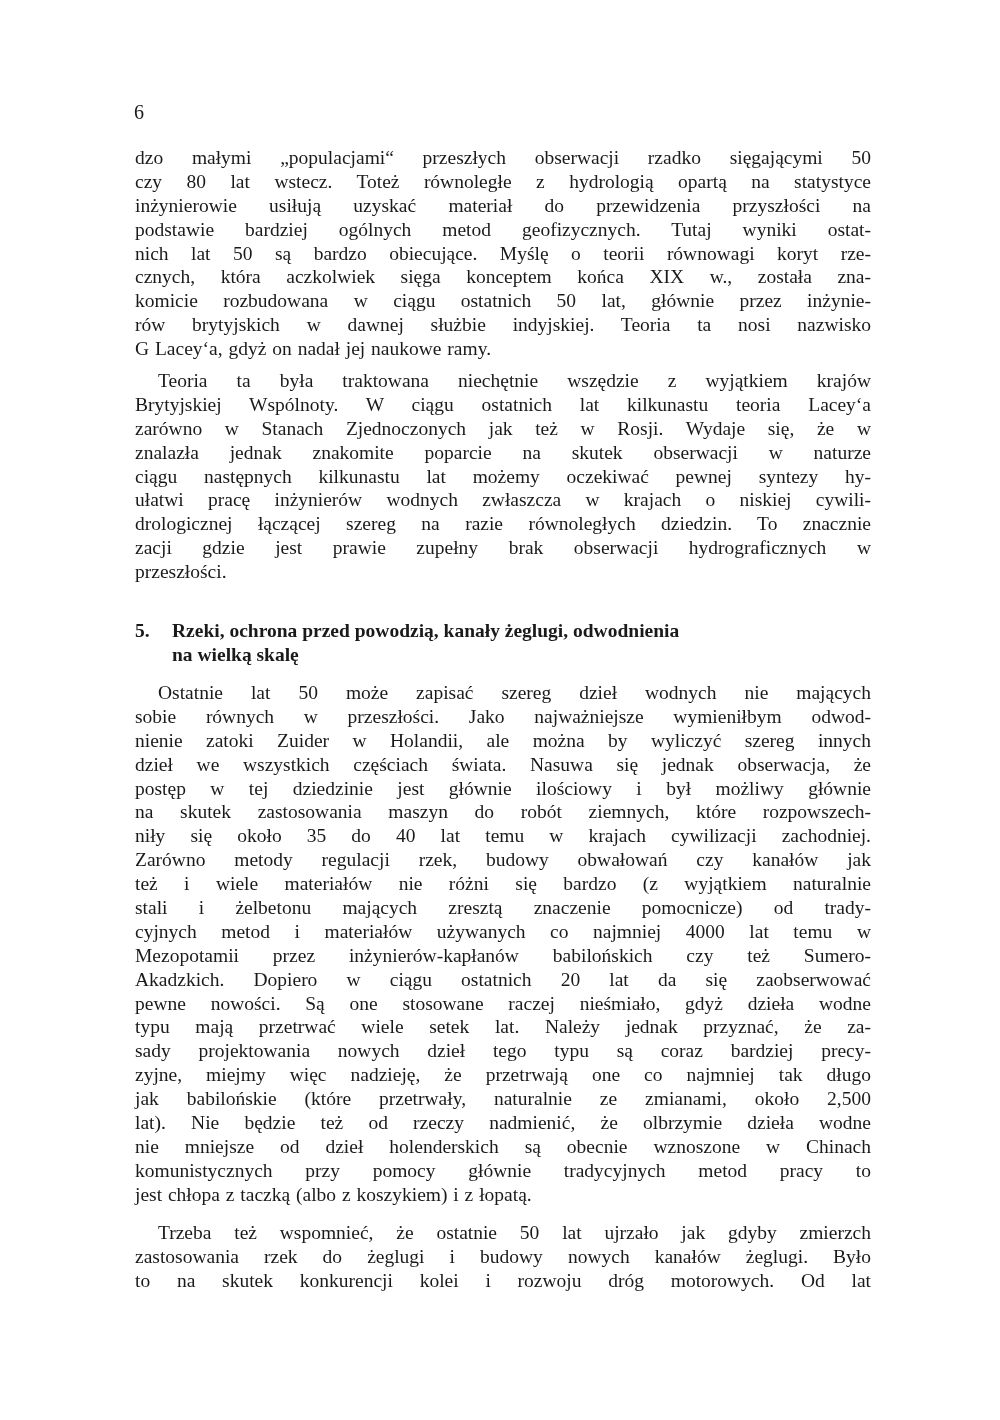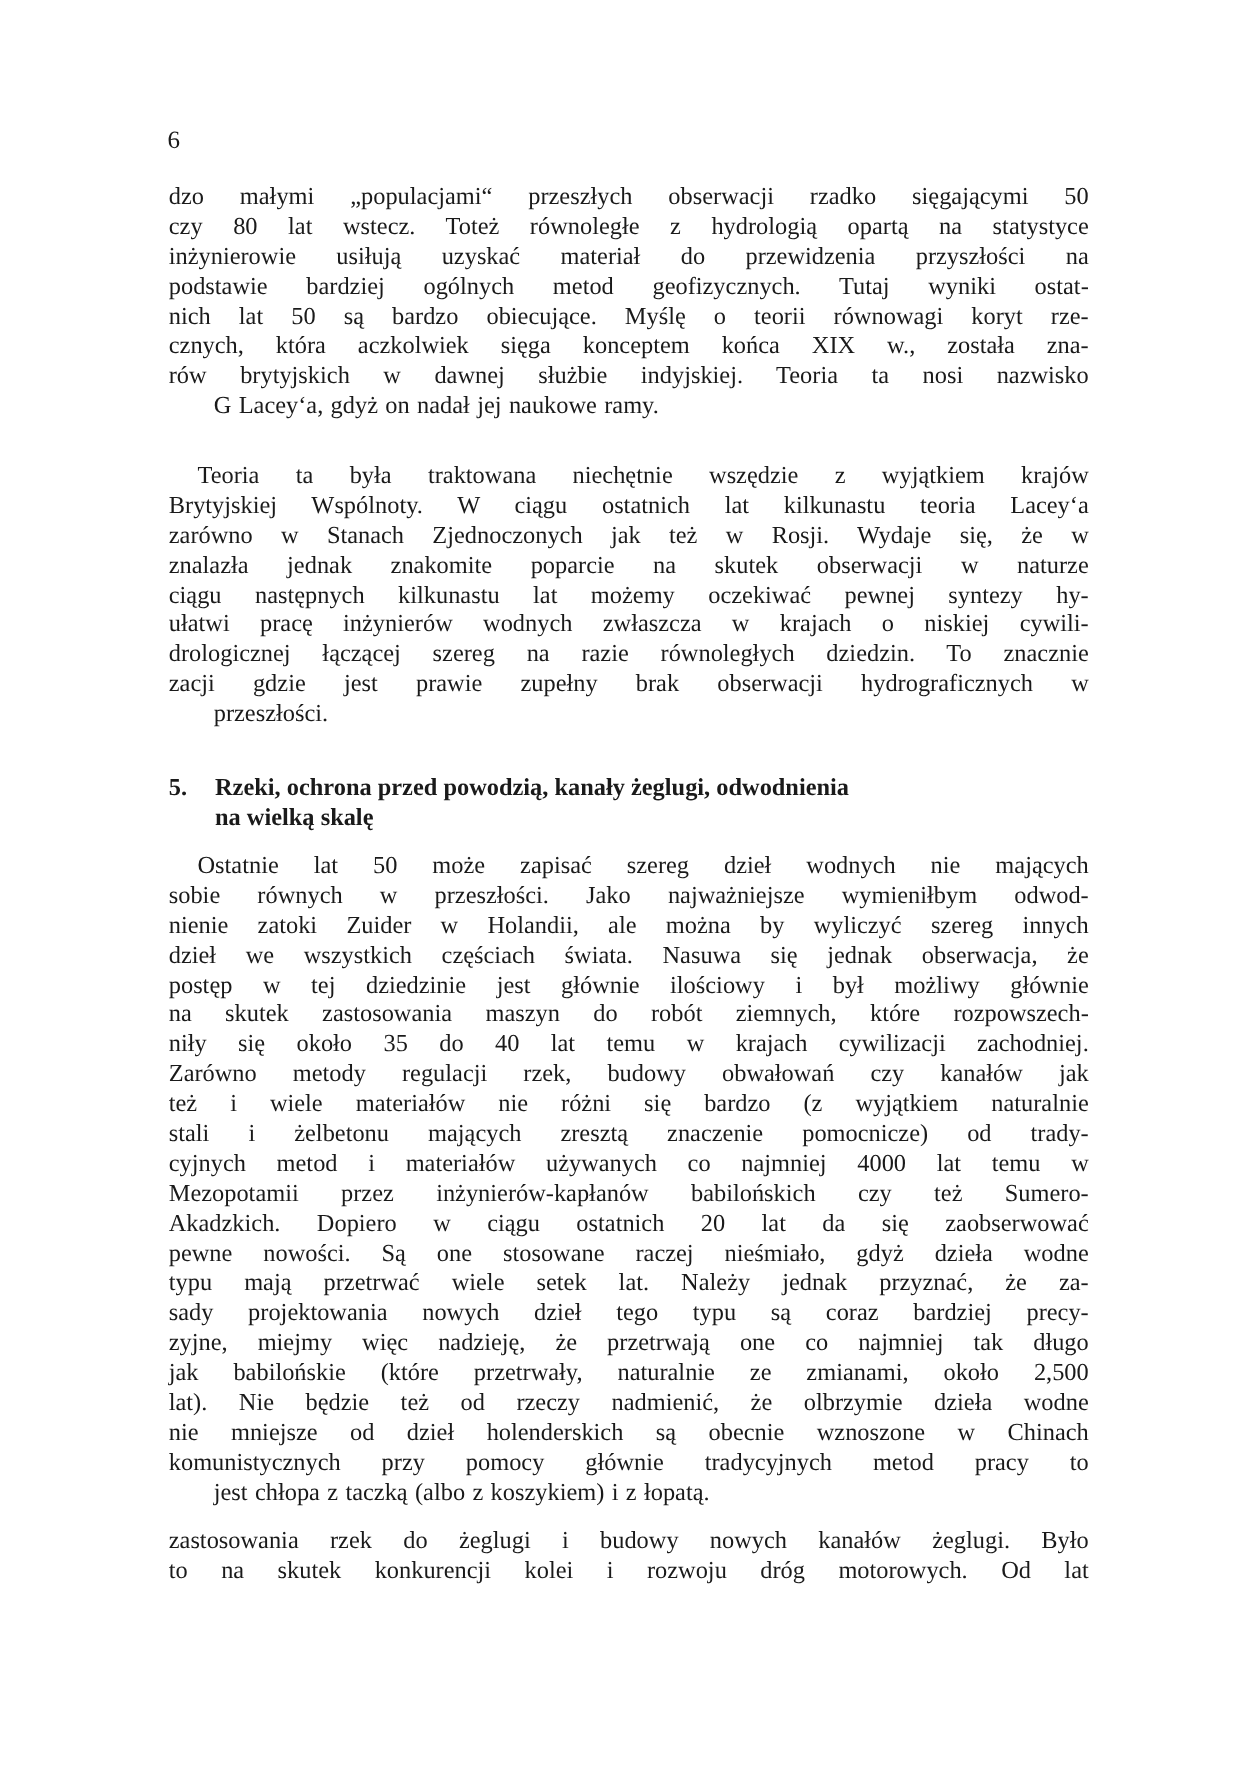--- a/index.html
+++ b/index.html
@@ -2,39 +2,40 @@
 <html><head>
 <meta charset="utf-8">
 <style>
   html, body { margin: 0; padding: 0; background: #ffffff; }
   body { width: 1000px; height: 1420px; position: relative; overflow: hidden;
          font-family: "Liberation Serif", "DejaVu Serif", serif; color: #1a1a1a; }
   .page-number { position: absolute; left: 134px; top: 100px; font-size: 20px; line-height: 24px; }
   .block { position: absolute; left: 135px; width: 736px; }
   .line { display: block; height: 23.9px; line-height: 23.9px; font-size: 19.5px;
           text-align: justify; text-align-last: justify; white-space: nowrap; word-spacing: 1px; }
-  .line.last { text-align-last: left; margin-left: 36px; }
+  .line.last { text-align-last: left; }
   .line.indent { padding-left: 23px; }
   .heading { position: absolute; left: 135px; width: 700px; font-weight: bold; font-size: 19.5px; }
   .heading .hline { display: block; height: 24px; line-height: 24px; white-space: nowrap; }
   .heading .num { display: inline-block; width: 37px; }
   .heading .cont { padding-left: 37px; }
 </style>
 </head>
 <body>
 
 <div class="page-number">6</div>
 
 <div class="block" style="top:146px;" id="blk-p1">
     <span class="line">dzo małymi „populacjami“ przeszłych obserwacji rzadko sięgającymi 50</span>
     <span class="line">czy 80 lat wstecz. Toteż równoległe z hydrologią opartą na statystyce</span>
     <span class="line">inżynierowie usiłują uzyskać materiał do przewidzenia przyszłości na</span>
     <span class="line">podstawie bardziej ogólnych metod geofizycznych. Tutaj wyniki ostat-</span>
     <span class="line">nich lat 50 są bardzo obiecujące. Myślę o teorii równowagi koryt rze-</span>
     <span class="line">cznych, która aczkolwiek sięga konceptem końca XIX w., została zna-</span>
+    <span class="line">komicie rozbudowana w ciągu ostatnich 50 lat, głównie przez inżynie-</span>
     <span class="line">rów brytyjskich w dawnej służbie indyjskiej. Teoria ta nosi nazwisko</span>
     <span class="line last">G Lacey‘a, gdyż on nadał jej naukowe ramy.</span>
   </div>
 <div class="block" style="top:369px;" id="blk-p2">
     <span class="line indent">Teoria ta była traktowana niechętnie wszędzie z wyjątkiem krajów</span>
     <span class="line">Brytyjskiej Wspólnoty. W ciągu ostatnich lat kilkunastu teoria Lacey‘a</span>
     <span class="line">zarówno w Stanach Zjednoczonych jak też w Rosji. Wydaje się, że w</span>
     <span class="line">znalazła jednak znakomite poparcie na skutek obserwacji w naturze</span>
     <span class="line">ciągu następnych kilkunastu lat możemy oczekiwać pewnej syntezy hy-</span>
     <span class="line">ułatwi pracę inżynierów wodnych zwłaszcza w krajach o niskiej cywili-</span>
@@ -66,15 +67,16 @@
     <span class="line">typu mają przetrwać wiele setek lat. Należy jednak przyznać, że za-</span>
     <span class="line">sady projektowania nowych dzieł tego typu są coraz bardziej precy-</span>
     <span class="line">zyjne, miejmy więc nadzieję, że przetrwają one co najmniej tak długo</span>
     <span class="line">jak babilońskie (które przetrwały, naturalnie ze zmianami, około 2,500</span>
     <span class="line">lat). Nie będzie też od rzeczy nadmienić, że olbrzymie dzieła wodne</span>
     <span class="line">nie mniejsze od dzieł holenderskich są obecnie wznoszone w Chinach</span>
     <span class="line">komunistycznych przy pomocy głównie tradycyjnych metod pracy to</span>
     <span class="line last">jest chłopa z taczką (albo z koszykiem) i z łopatą.</span>
   </div>
 <div class="block" style="top:1221px;" id="blk-p4">
+    <span class="line indent">Trzeba też wspomnieć, że ostatnie 50 lat ujrzało jak gdyby zmierzch</span>
     <span class="line">zastosowania rzek do żeglugi i budowy nowych kanałów żeglugi. Było</span>
     <span class="line">to na skutek konkurencji kolei i rozwoju dróg motorowych. Od lat</span>
   </div>
 
 </body></html>

